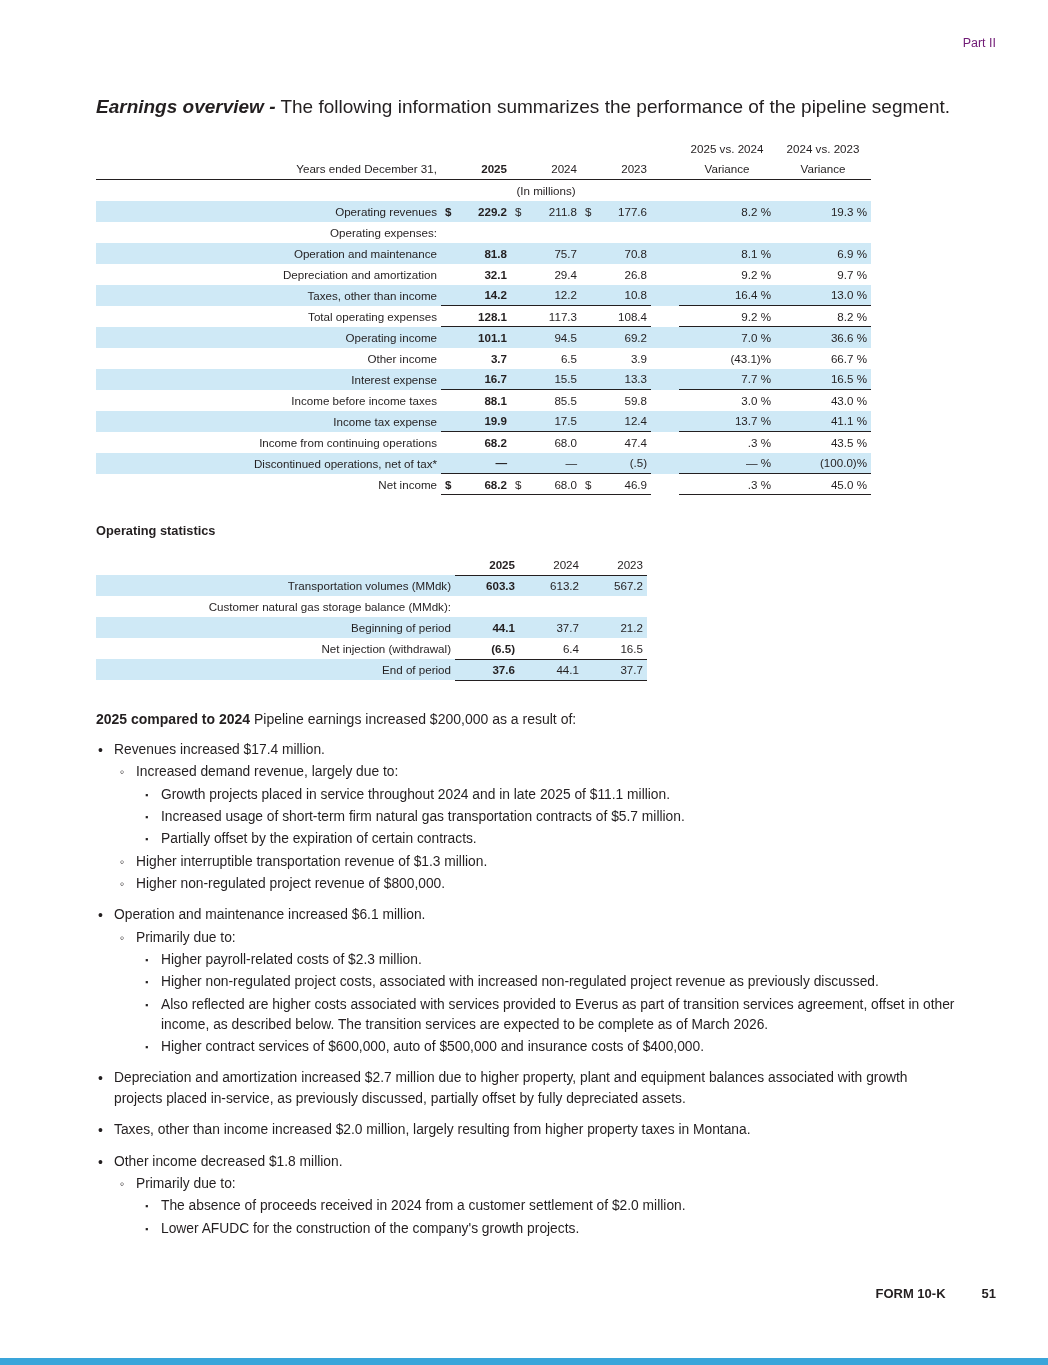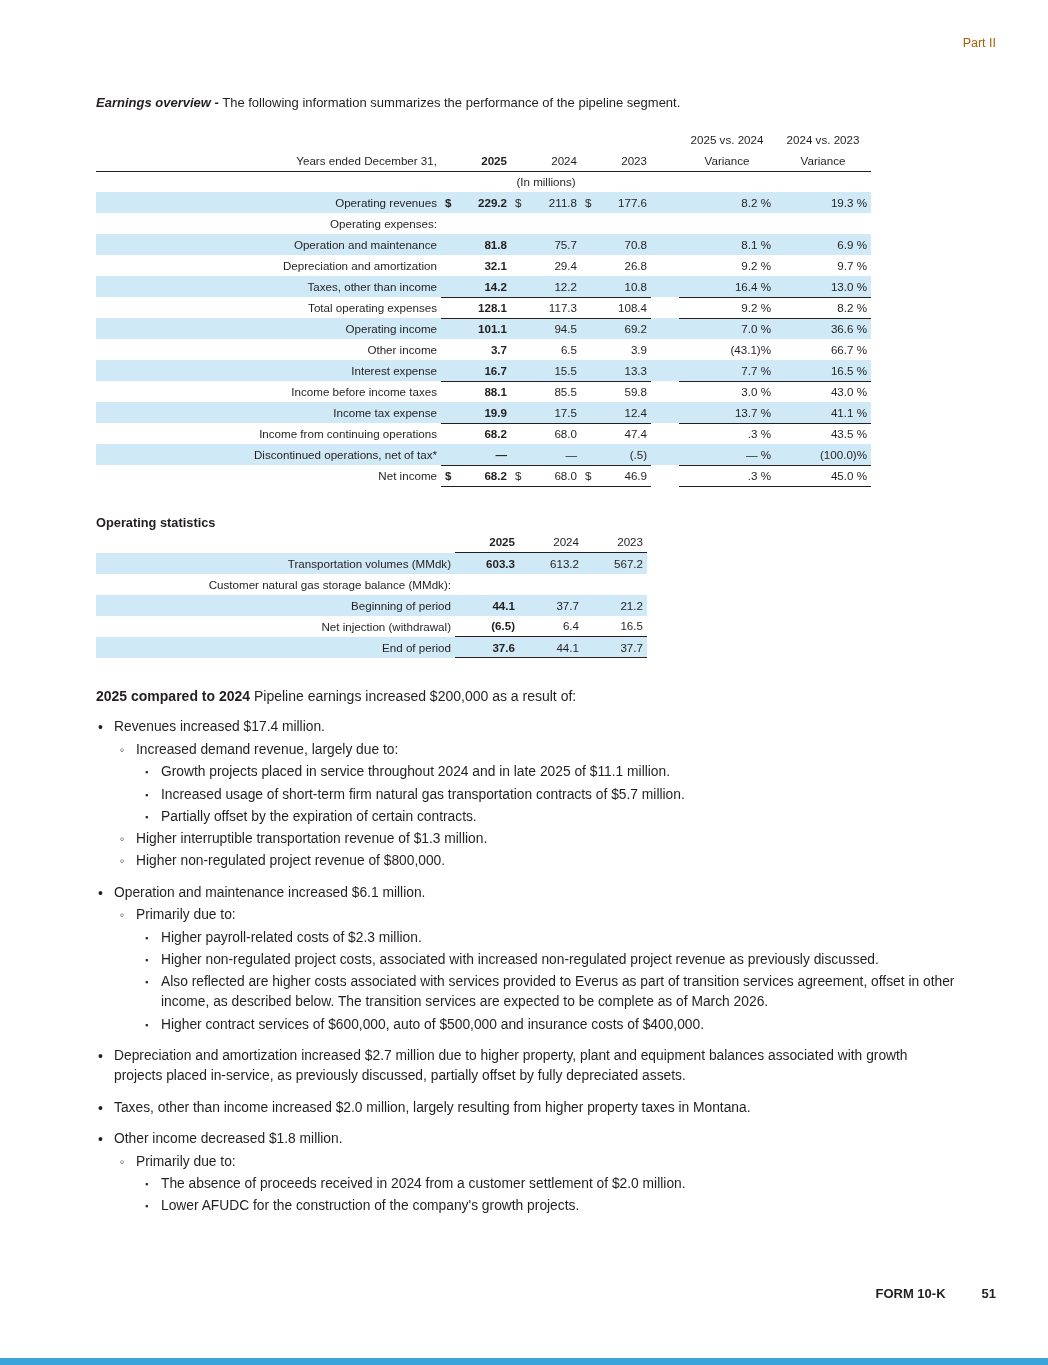--- a/index.html
+++ b/index.html
@@ -14,31 +14,31 @@
     height: 1365px;
     background: #ffffff;
     color: #231f20;
     overflow: hidden;
   }
   .part-label {
     position: absolute;
     top: 36px;
     right: 52px;
     font-size: 12.5px;
-    color: #a16207;
+    color: #701a75;
   }
   .content {
     position: absolute;
     left: 96px;
     top: 0;
     width: 862px;
   }
   .intro {
     margin: 94px 0 0 0;
-    font-size: 13px;
+    font-size: 19px;
     line-height: 1.4;
   }
   .intro b { font-style: italic; }
 
   table { border-collapse: collapse; }
 
   :root { --shade: #cfe9f6; --rule: #231f20; }
 
   .etable {
     margin-top: 17px;
@@ -63,21 +63,21 @@
   tr.hrule td { border-bottom: 1px solid var(--rule); }
   tr.rule td:not(.lbl):not(.gap) { border-bottom: 1px solid var(--rule); }
   td.yrule { border-bottom: 1px solid var(--rule); }
   tr.footrow td {
     font-size: 10.8px;
     height: 20px;
     white-space: normal;
   }
 
   .stats-title {
-    margin: 28px 0 2px 0;
+    margin: 28px 0 16px 0;
     font-size: 12.8px;
     font-weight: bold;
   }
   .stable {
     width: 551px;
     font-size: 11.6px;
     table-layout: fixed;
   }
 
   .compare {

